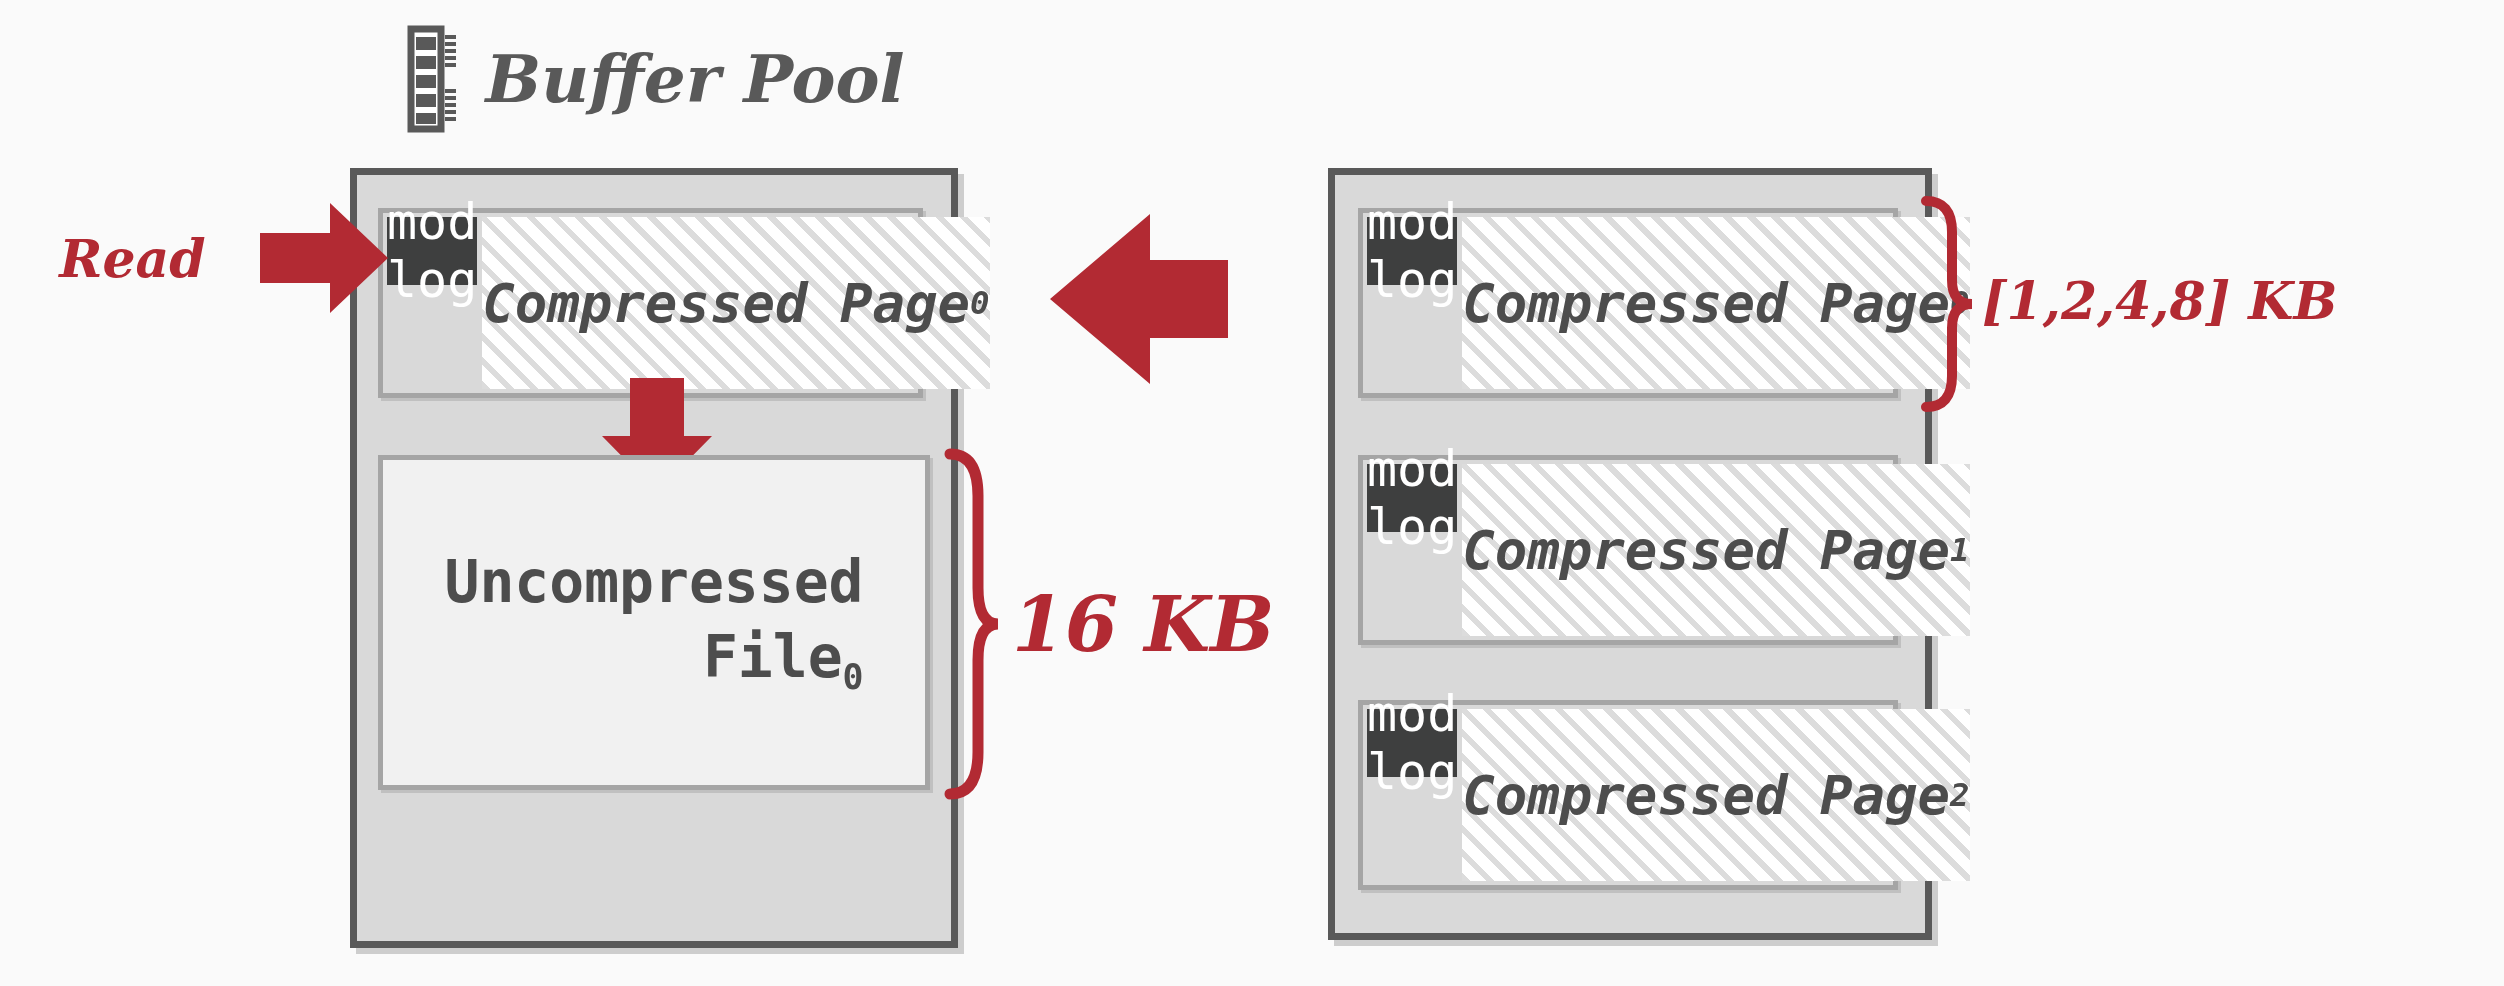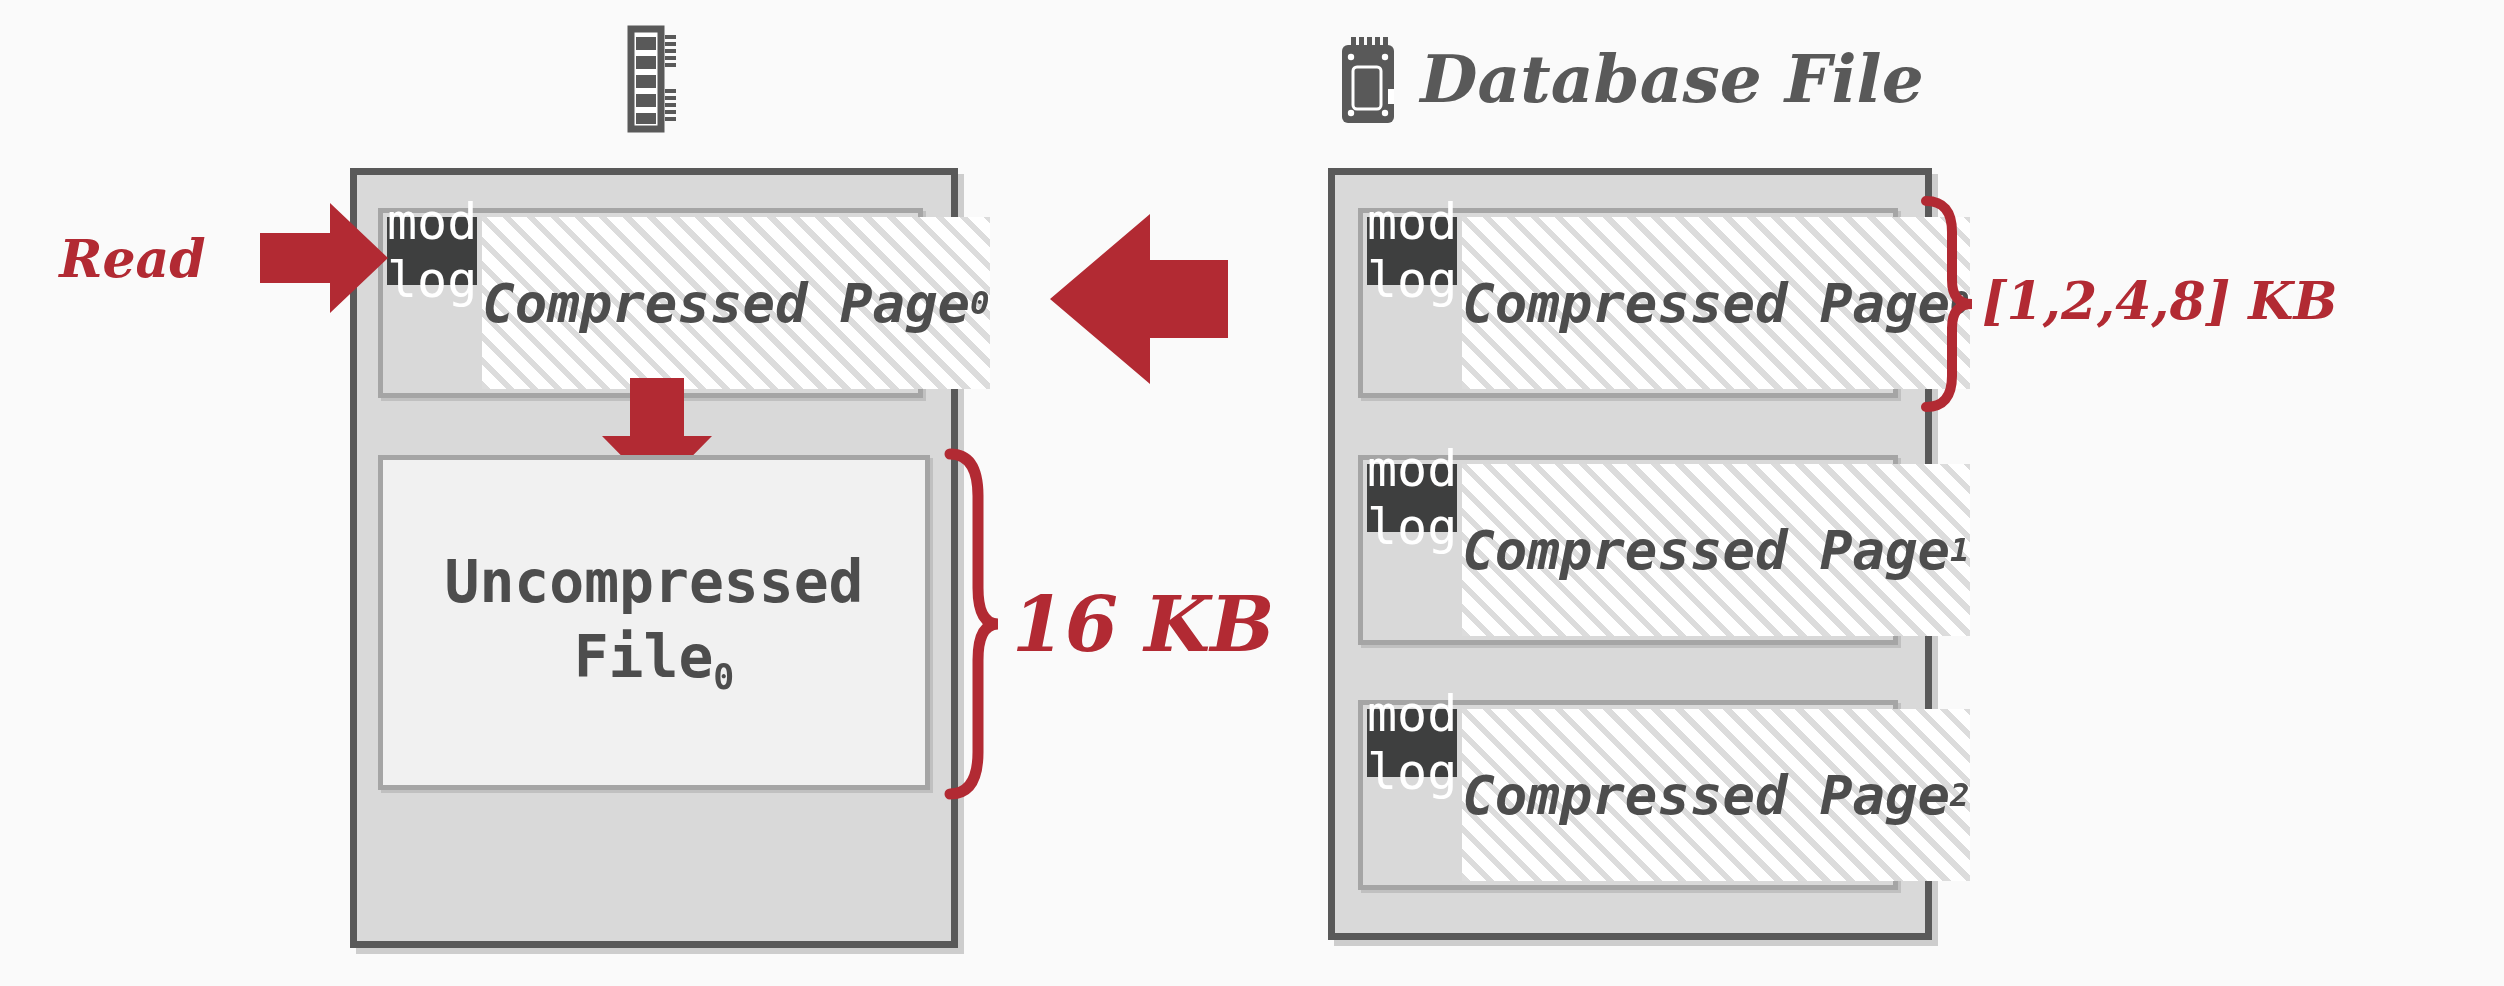--- a/index.html
+++ b/index.html
@@ -13,21 +13,21 @@
         display:flex;gap:5px;box-shadow:3px 3px 0 rgba(120,120,120,0.25);}
   .modlog{height:68px;background:#3e3f3f;color:#ffffff;display:flex;align-items:center;justify-content:center;
           font-family:"DejaVu Sans Mono",monospace;font-size:50px;}
   .hatched{flex:1;background-color:#ffffff;
            background-image:repeating-linear-gradient(45deg,#dcdcdc 0 6px,#ffffff 6px 17px);
            display:flex;align-items:center;justify-content:center;
            font-family:"DejaVu Sans Mono",monospace;font-style:italic;font-weight:bold;
            font-size:54px;color:#4d4d4d;white-space:nowrap;}
   .hatched sub,.uncompressed sub{font-size:0.6em;vertical-align:-0.35em;}
   .uncompressed{position:absolute;border:5px solid #a5a5a5;background:#f1f1f1;box-sizing:border-box;
-                display:flex;align-items:center;justify-content:center;text-align:center;
+                display:flex;align-items:center;justify-content:center;text-align:right;
                 font-family:"DejaVu Sans Mono",monospace;font-weight:bold;font-size:58px;line-height:1.3;
                 color:#4d4d4d;box-shadow:3px 3px 0 rgba(120,120,120,0.25);}
   .red-label{position:absolute;font-family:"DejaVu Serif",serif;font-style:italic;font-weight:bold;
              color:#b22a33;display:flex;align-items:center;white-space:nowrap;}
   .arrow{position:absolute;}
   svg{display:block;}
 </style>
 </head>
 <body>
 
@@ -45,20 +45,21 @@
       <rect x="42" y="19" width="11" height="4" fill="#595959"></rect>
       <rect x="42" y="26" width="11" height="4" fill="#595959"></rect>
       <rect x="42" y="33" width="11" height="4" fill="#595959"></rect>
       <rect x="42" y="40" width="11" height="4" fill="#595959"></rect>
       <rect x="42" y="66" width="11" height="4" fill="#595959"></rect>
       <rect x="42" y="73" width="11" height="4" fill="#595959"></rect>
       <rect x="42" y="80" width="11" height="4" fill="#595959"></rect>
       <rect x="42" y="87" width="11" height="4" fill="#595959"></rect>
       <rect x="42" y="94" width="11" height="4" fill="#595959"></rect>
     </svg>
+    <span class="title">Buffer Pool</span>
   </div>
 
   <div class="panel-box" style="left:350px;top:168px;width:608px;height:780px;">
 
     <div class="page" style="left:21px;top:33px;width:545px;height:190px;">
       <div class="modlog">
         <span>mod log</span>
       </div>
       <div class="hatched">
         <span>Compressed Page</span>
@@ -93,37 +94,20 @@
     </svg>
   </div>
   <div class="red-label" style="left:1012px;top:572px;height:105px;font-size:76px;text-align:center;">16 KB</div>
 
   <div class="arrow" style="left:1050px;top:214px;">
     <svg width="178" height="170" viewBox="0 0 178 170">
       <polygon points="178,46 100,46 100,0 0,85 100,170 100,124 178,124" fill="#b22a33"></polygon>
     </svg>
   </div>
 
-  <div class="panel-header" style="left:1328px;top:14px;width:604px;">
-    <svg width="64" height="100" viewBox="0 0 64 100">
-      <rect x="15" y="8" width="5" height="10" fill="#595959"></rect>
-      <rect x="23" y="8" width="5" height="10" fill="#595959"></rect>
-      <rect x="31" y="8" width="5" height="10" fill="#595959"></rect>
-      <rect x="39" y="8" width="5" height="10" fill="#595959"></rect>
-      <rect x="47" y="8" width="5" height="10" fill="#595959"></rect>
-      <rect x="6" y="16" width="52" height="78" rx="6" fill="#595959"></rect>
-      <circle cx="15" cy="28" r="3.2" fill="#ffffff"></circle>
-      <circle cx="49" cy="28" r="3.2" fill="#ffffff"></circle>
-      <circle cx="15" cy="84" r="3.2" fill="#ffffff"></circle>
-      <circle cx="49" cy="84" r="3.2" fill="#ffffff"></circle>
-      <rect x="17" y="38" width="28" height="42" rx="4" fill="none" stroke="#ffffff" stroke-width="3"></rect>
-      <rect x="52" y="60" width="6" height="15" fill="#ffffff"></rect>
-    </svg>
-    <span class="title">Database File</span>
-  </div>
 
   <div class="panel-box" style="left:1328px;top:168px;width:604px;height:772px;">
 
     <div class="page" style="left:23px;top:33px;width:540px;height:190px;">
       <div class="modlog">
         <span>mod log</span>
       </div>
       <div class="hatched">
         <span>Compressed Page</span>
           <sub>0</sub>

